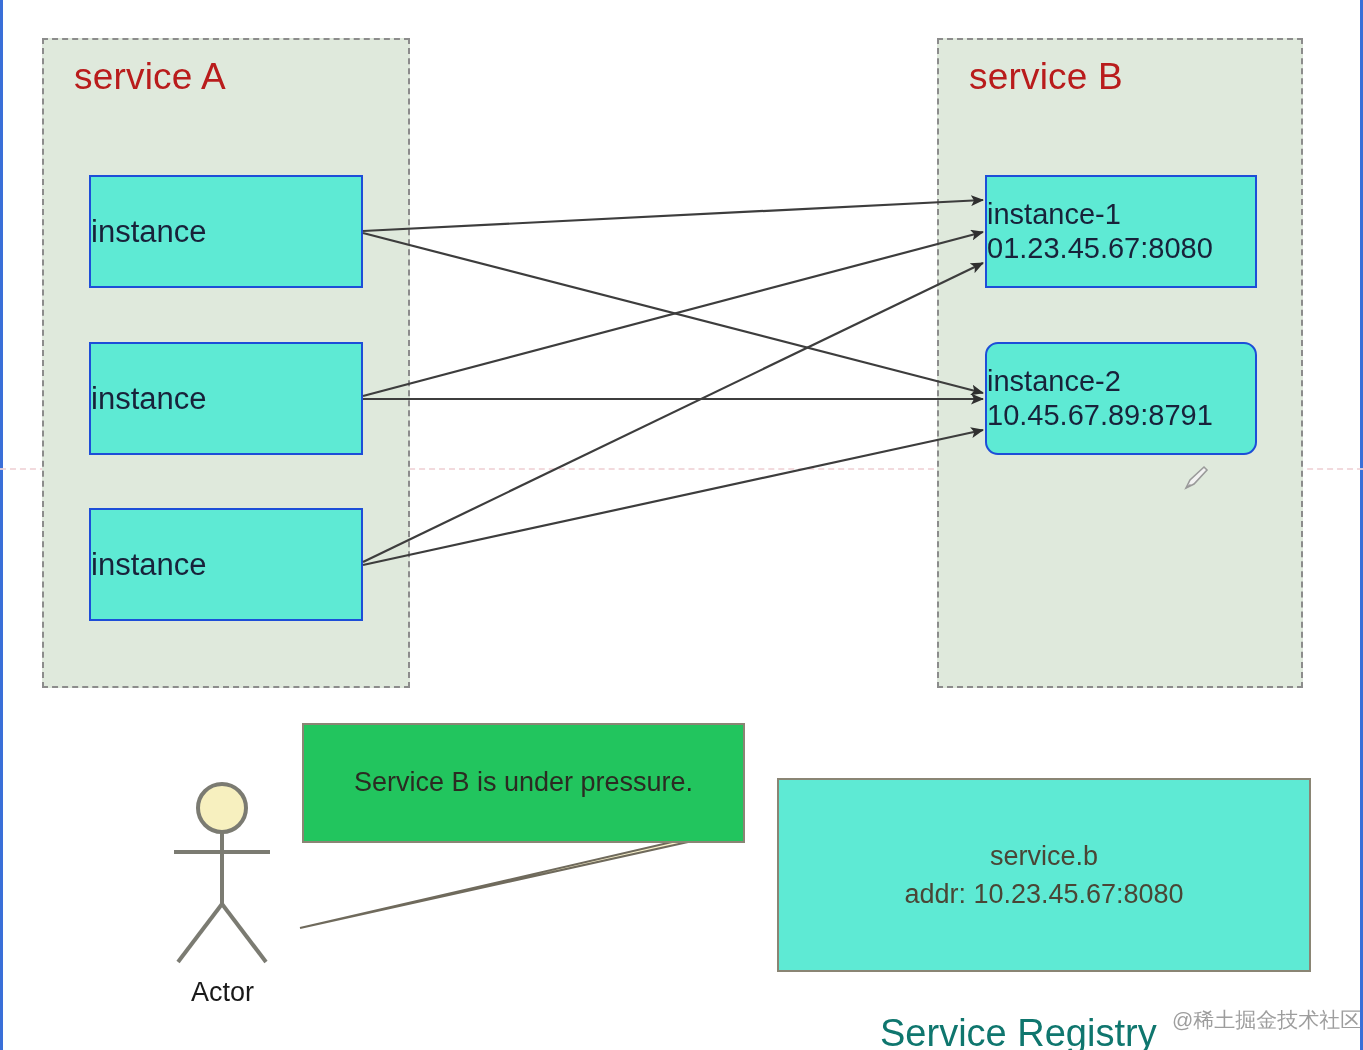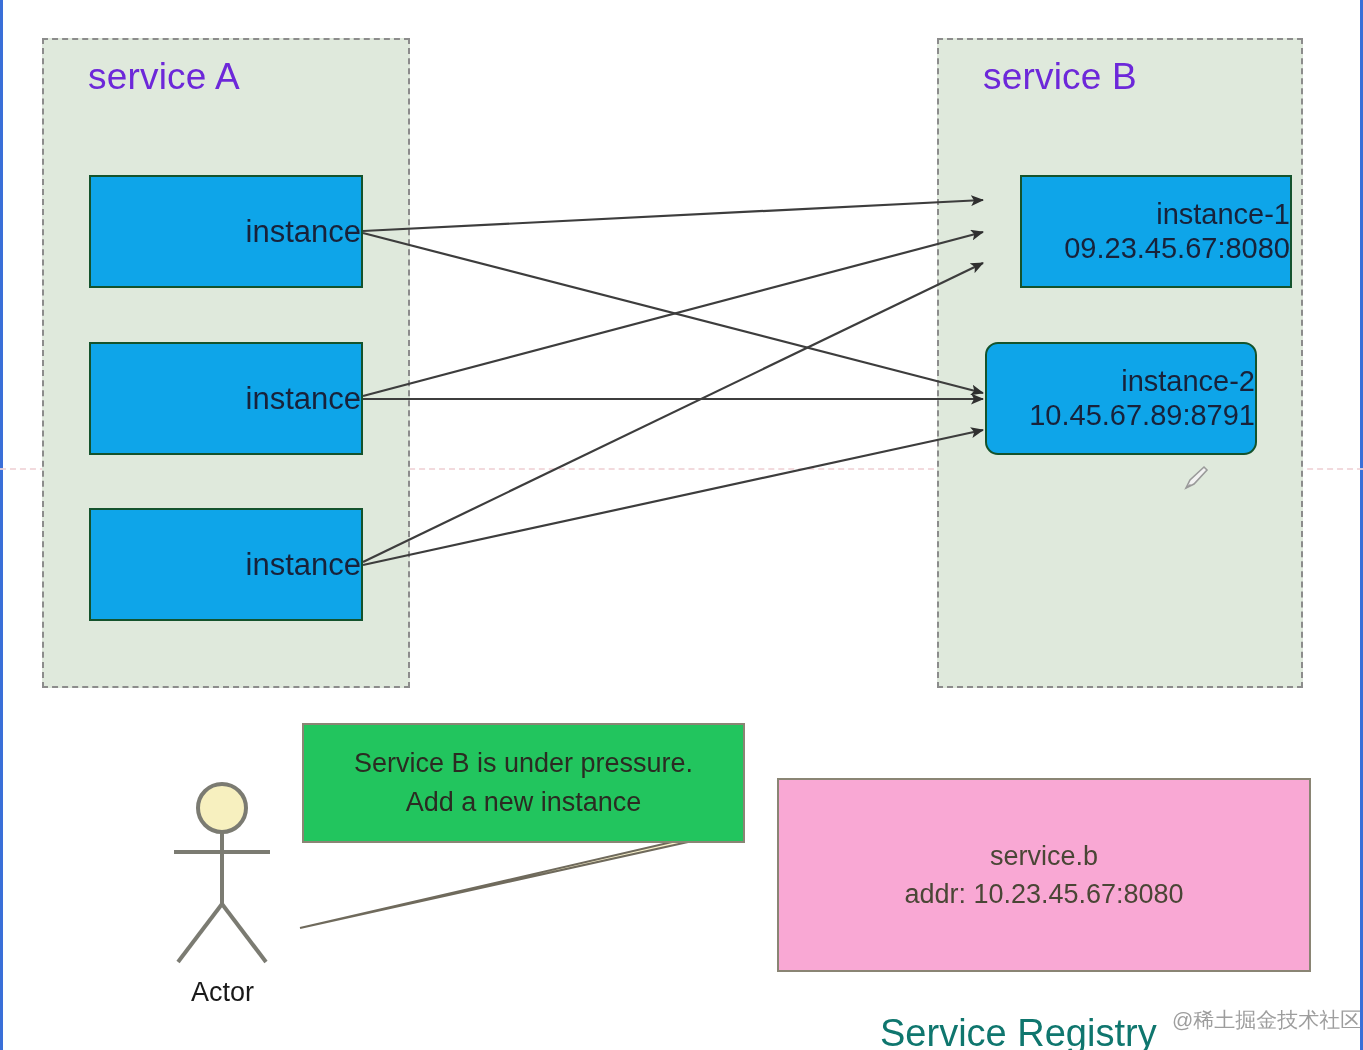--- a/index.html
+++ b/index.html
@@ -40,37 +40,37 @@
 
   
   .service-box {
     position: absolute;
     background: #dfe9dc;
     border: 2px dashed #8c8c8c;
     box-sizing: border-box;
   }
   .service-title {
     position: absolute;
-    left: 44px;
+    left: 30px;
     top: 16px;
     font-size: 37px;
-    color: #6d28d9;
+    color: #b91c1c;
     letter-spacing: .2px;
     white-space: nowrap;
   }
 
   
   .node {
     position: absolute;
-    background: #0ea5e9;
-    border: 2px solid #14532d;
+    background: #5eead4;
+    border: 2px solid #1d4ed8;
     box-sizing: border-box;
     display: flex;
     flex-direction: column;
-    align-items: flex-end;
+    align-items: flex-start;
     justify-content: center;
     color: #18223a;
     line-height: 1.15;
   }
   .node .n-line1 { font-size: 29px; }
   .node .n-line2 { font-size: 29px; }
   .node.simple .n-line1 { font-size: 31px; }
 
   
   #arrows {
@@ -95,21 +95,21 @@
     color: #2b2b22;
   }
   .callout .c-line {
     font-size: 27px;
     line-height: 1.45;
     white-space: nowrap;
   }
 
   .registry-box {
     position: absolute;
-    background: #f9a8d4;
+    background: #5eead4;
     border: 2px solid #8a8574;
     box-sizing: border-box;
     display: flex;
     flex-direction: column;
     align-items: center;
     justify-content: center;
     color: #4a4636;
   }
   .registry-box .r-line {
     font-size: 27px;
@@ -164,23 +164,23 @@
   </div>
 
   <div class="node simple" style="left:89px; top:508px; width:274px; height:113px;">
     <div class="n-line1">instance</div>
   </div>
 
   <div class="service-box" style="left:937px; top:38px; width:366px; height:650px;">
     <div class="service-title">service B</div>
   </div>
 
-  <div class="node" style="left:985px; top:175px; width:272px; height:113px;margin-left:35px;">
+  <div class="node" style="left:985px; top:175px; width:272px; height:113px;">
     <div class="n-line1">instance-1</div>
-    <div class="n-line2">09.23.45.67:8080</div>
+    <div class="n-line2">01.23.45.67:8080</div>
   </div>
 
   <div class="node" style="left:985px; top:342px; width:272px; height:113px;border-radius:13px;">
     <div class="n-line1">instance-2</div>
     <div class="n-line2">10.45.67.89:8791</div>
   </div>
 
   <svg id="arrows" viewBox="0 0 1363 1050">
     <defs>
       <marker id="ah" markerWidth="13" markerHeight="11" refX="12" refY="5.5" orient="auto" markerUnits="userSpaceOnUse">
@@ -207,21 +207,20 @@
     <path d="M6,28 L10,20 L24,7 L27,10 L14,24 Z" fill="#f2f2f2" stroke="#9a9a9a" stroke-width="1.6"></path>
     <path d="M6,28 L10.5,24.5" stroke="#9a9a9a" stroke-width="1.4"></path>
   </svg>
 
   <svg style="position:absolute; left:290px; top:840px; width:420px; height:100px;" viewBox="0 0 420 100">
     <polygon points="398,2 382,2 10,88" fill="#faf3cd" stroke="#6f6a5c" stroke-width="2"></polygon>
   </svg>
 
   <div class="callout" style="left:302px; top:723px; width:443px; height:120px;">
     <div class="c-line">Service B is under pressure.</div>
-    <div class="c-line">Add a new instance</div>
   </div>
 
   <svg style="position:absolute; left:160px; top:782px; width:125px; height:185px;" viewBox="0 0 125 185">
     <circle cx="62" cy="26" r="24" fill="#f7f0bf" stroke="#7b7b72" stroke-width="4"></circle>
     <line x1="62" y1="50" x2="62" y2="125" stroke="#7b7b72" stroke-width="4"></line>
     <line x1="14" y1="70" x2="110" y2="70" stroke="#7b7b72" stroke-width="4"></line>
     <line x1="62" y1="122" x2="18" y2="180" stroke="#7b7b72" stroke-width="4"></line>
     <line x1="62" y1="122" x2="106" y2="180" stroke="#7b7b72" stroke-width="4"></line>
   </svg>
 

